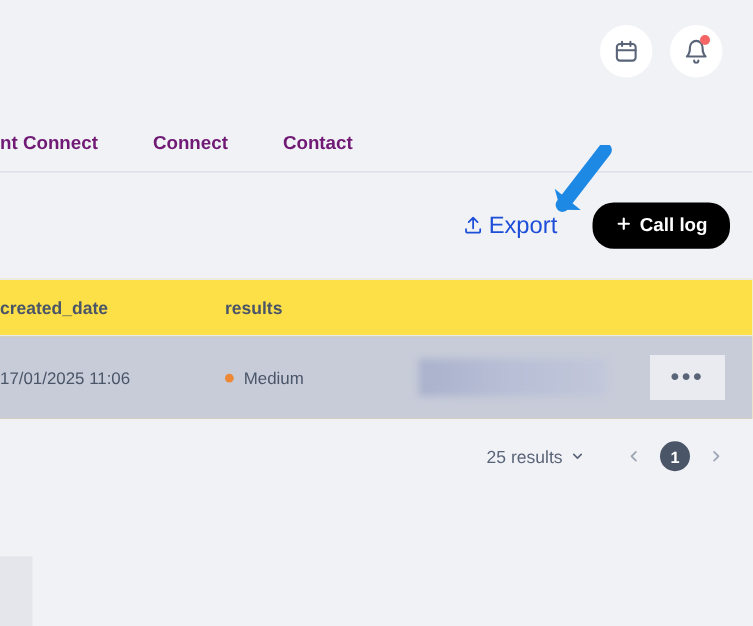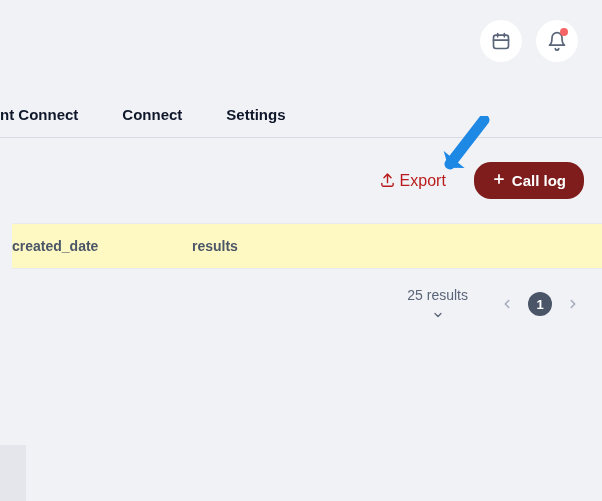--- a/index.html
+++ b/index.html
@@ -45,64 +45,63 @@
     padding: 44px 0 14px 0;
     border-bottom: 1px solid #d8dbe3;
     margin-left: -30px;
     padding-left: 30px;
     padding-right: 30px;
     width: calc(100% + 30px);
   }
   .tab {
     font-size: 15px;
     font-weight: 600;
-    color: #0f172a;
+    color: #701a75;
     white-space: nowrap;
     text-align: center;
   }
   .actions {
     display: flex;
     justify-content: flex-end;
     align-items: center;
     gap: 28px;
     padding: 24px 18px 24px 0;
     position: relative;
   }
   .export-btn {
     display: flex;
     align-items: center;
     gap: 4px;
-    font-size: 16px;
+    font-size: 19px;
     font-weight: 500;
-    color: #b91c1c;
+    color: #1d4ed8;
     cursor: pointer;
   }
   .calllog-btn {
-    background: #7f1d1d;
+    background: #000000;
     color: #fff;
     border: none;
     border-radius: 17px;
     padding: 10px 18px;
     font-size: 15px;
     font-weight: 700;
     display: flex;
     align-items: flex-start;
     gap: 6px;
     cursor: pointer;
   }
   .arrow-annotation {
     position: absolute;
     left: 438px;
     top: -22px;
     pointer-events: none;
   }
   .table-wrap {
-    background: #fef9c3;
+    background: #fde047;
     border-top: 1px solid #e8eaf0;
-    margin-left: 12px;
   }
   .thead, .trow {
     display: grid;
     grid-template-columns: 180px 155px 185px 60px;
     align-items: center;
   }
   .thead {
     padding: 14px 0 14px 0;
     font-size: 14px;
     font-weight: 700;
@@ -153,21 +152,20 @@
     gap: 14px;
     padding: 18px 22px;
     font-size: 14px;
     color: #5a6478;
   }
   .results-label {
     display: flex;
     align-items: center;
     gap: 6px;
     margin-right: 18px;
-    flex-direction: column;
   }
   .page-num {
     width: 24px;
     height: 24px;
     background: #4a5568;
     color: #fff;
     border-radius: 50%;
     display: flex;
     align-items: center;
     justify-content: center;
@@ -204,21 +202,21 @@
         <path d="M6 8a6 6 0 0 1 12 0c0 7 3 9 3 9H3s3-2 3-9"></path>
         <path d="M10 21a2 2 0 0 0 4 0"></path>
       </svg>
     <span class="notif-dot"></span>
   </div>
 </div>
 
 <div class="tabs">
   <div class="tab">nt Connect</div>
   <div class="tab">Connect</div>
-  <div class="tab">Settings</div>
+  <div class="tab">Contact</div>
 </div>
 
 <div class="actions">
   <svg class="arrow-annotation" width="54" height="66" viewBox="0 0 54 66">
     <path d="M 46 4 L 12 48" stroke="#1e88e5" stroke-width="11" stroke-linecap="round" fill="none"></path>
     <path d="M 4 36 L 11 52 L 27 50 Z" fill="#1e88e5" transform="rotate(8 12 48)"></path>
   </svg>
   <div class="export-btn">
     <svg width="17" height="17" viewBox="0 0 24 24" fill="none" stroke="currentColor" stroke-width="2" stroke-linecap="round" stroke-linejoin="round">
         <path d="M4 16v2a2 2 0 0 0 2 2h12a2 2 0 0 0 2-2v-2"></path>
@@ -233,20 +231,33 @@
     <span>Call log</span>
   </button>
 </div>
 
 <div class="table-wrap">
   <div class="thead">
     <div>created_date</div>
     <div>results</div>
     <div></div>
   </div>
+  <div class="trow">
+    <div>17/01/2025 11:06</div>
+    <div class="priority-cell">
+      <span class="dot-orange"></span>
+      <span>Medium</span>
+    </div>
+    <div>
+      <div class="created-by-blur"></div>
+    </div>
+    <div class="row-actions">
+      <span>•••</span>
+    </div>
+  </div>
 </div>
 
 <div class="pagination">
   <div class="results-label">
     <span>25 results</span>
     <svg width="12" height="12" viewBox="0 0 24 24" fill="none" stroke="currentColor" stroke-width="2.5" stroke-linecap="round" stroke-linejoin="round">
         <path d="M6 9l6 6 6-6"></path>
       </svg>
   </div>
   <span class="chev">

